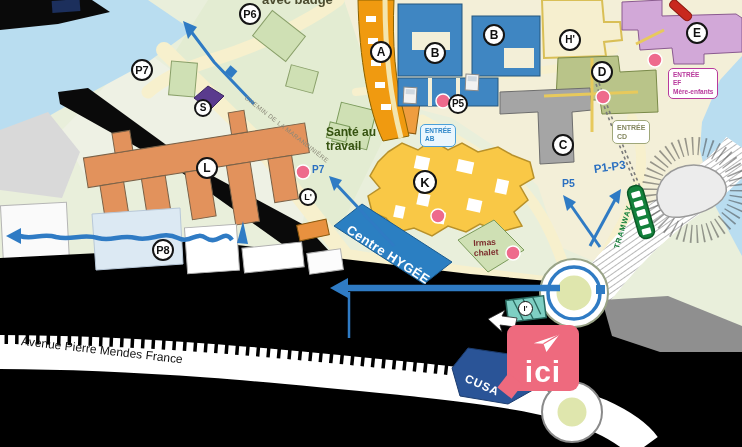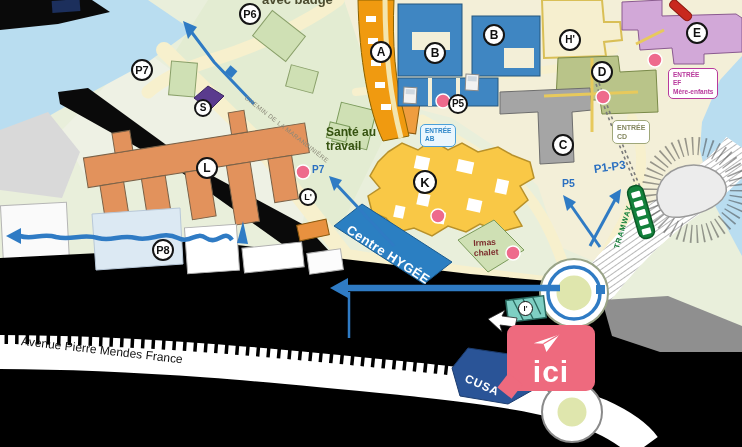--- a/index.html
+++ b/index.html
@@ -8,21 +8,21 @@
   .map svg{position:absolute;left:0;top:0;}
   .lbl{position:absolute;white-space:nowrap;transform-origin:0 0;}
   .circle{position:absolute;background:#fff;border:2px solid #141414;border-radius:50%;
           display:flex;align-items:center;justify-content:center;font-weight:bold;color:#111;
           box-sizing:border-box;line-height:1;}
   .entbox{position:absolute;background:#fff;border-radius:5px;font-weight:bold;line-height:1.3;
           padding:2px 4px;text-align:left;}
   .ab{left:420px;top:124px;border:1.5px solid #4aa0d8;background:#eaf6fd;color:#2e86c8;font-size:6.5px;}
   .cd{left:612px;top:120px;border:1.5px solid #a0a87a;color:#84875f;font-size:7px;}
   .ef{left:668px;top:68px;border:1.5px solid #b8399c;color:#b8399c;font-size:6.5px;}
-  .ici{position:absolute;left:507px;top:325px;width:88px;height:66px;background:#ee6a7e;border-radius:9px;}
+  .ici{position:absolute;left:507px;top:325px;width:72px;height:66px;background:#ee6a7e;border-radius:9px;}
   .ici .tail{position:absolute;left:-6px;bottom:-4px;width:18px;height:18px;background:#ee6a7e;transform:rotate(38deg);}
   .ici .word{position:absolute;left:0;right:0;bottom:2px;text-align:center;color:#fff;
              font-weight:bold;font-size:30px;letter-spacing:1px;}
   .ici svg{position:absolute;left:26px;top:6px;transform:rotate(10deg);}
 </style>
 </head>
 <body>
 
 <div class="map">
 

